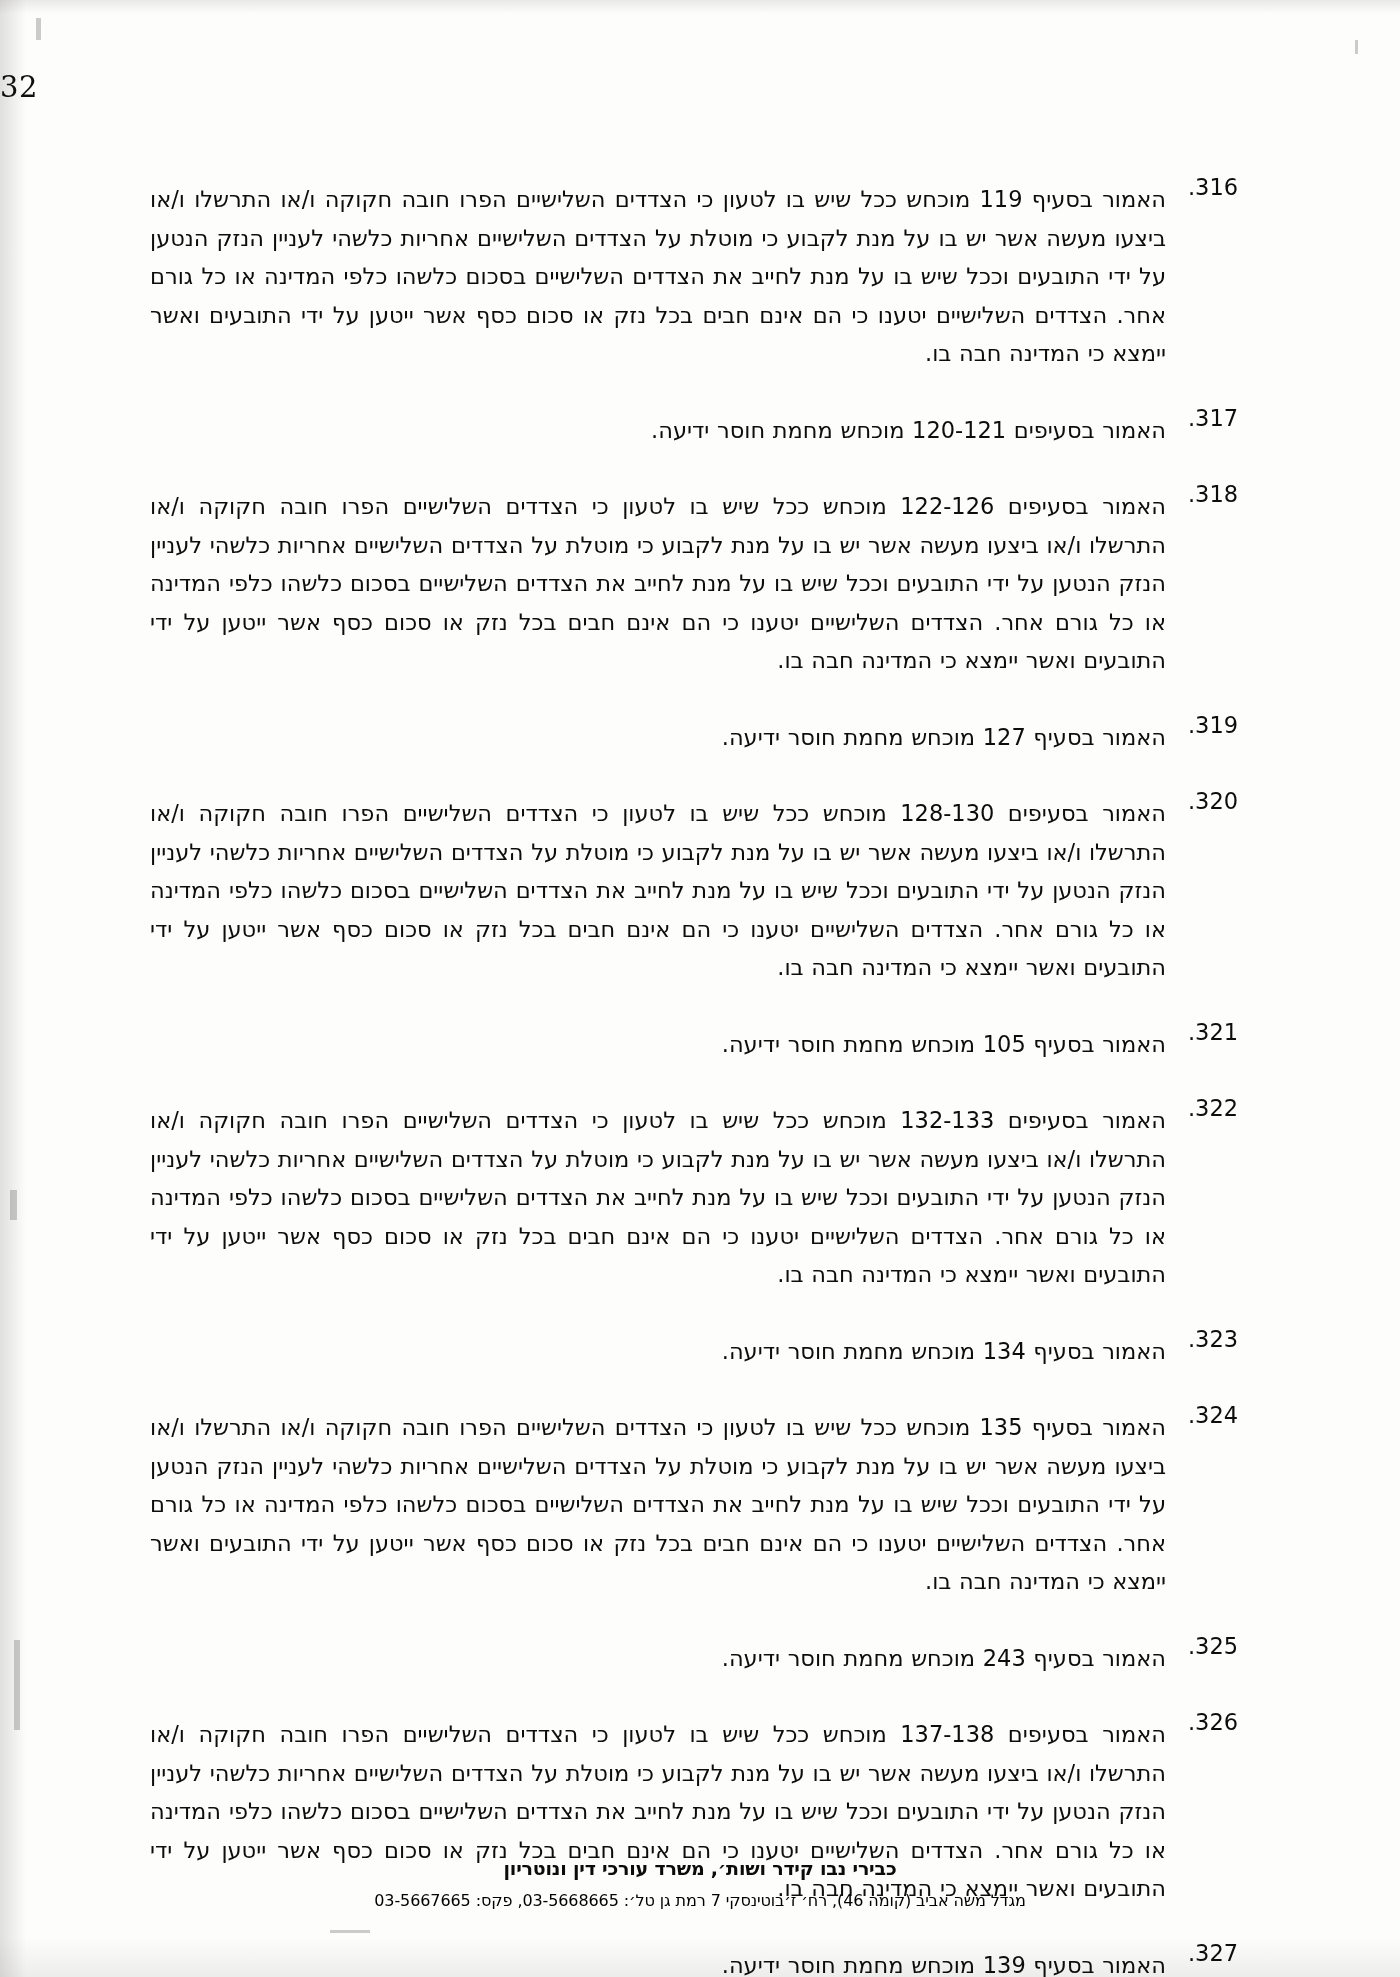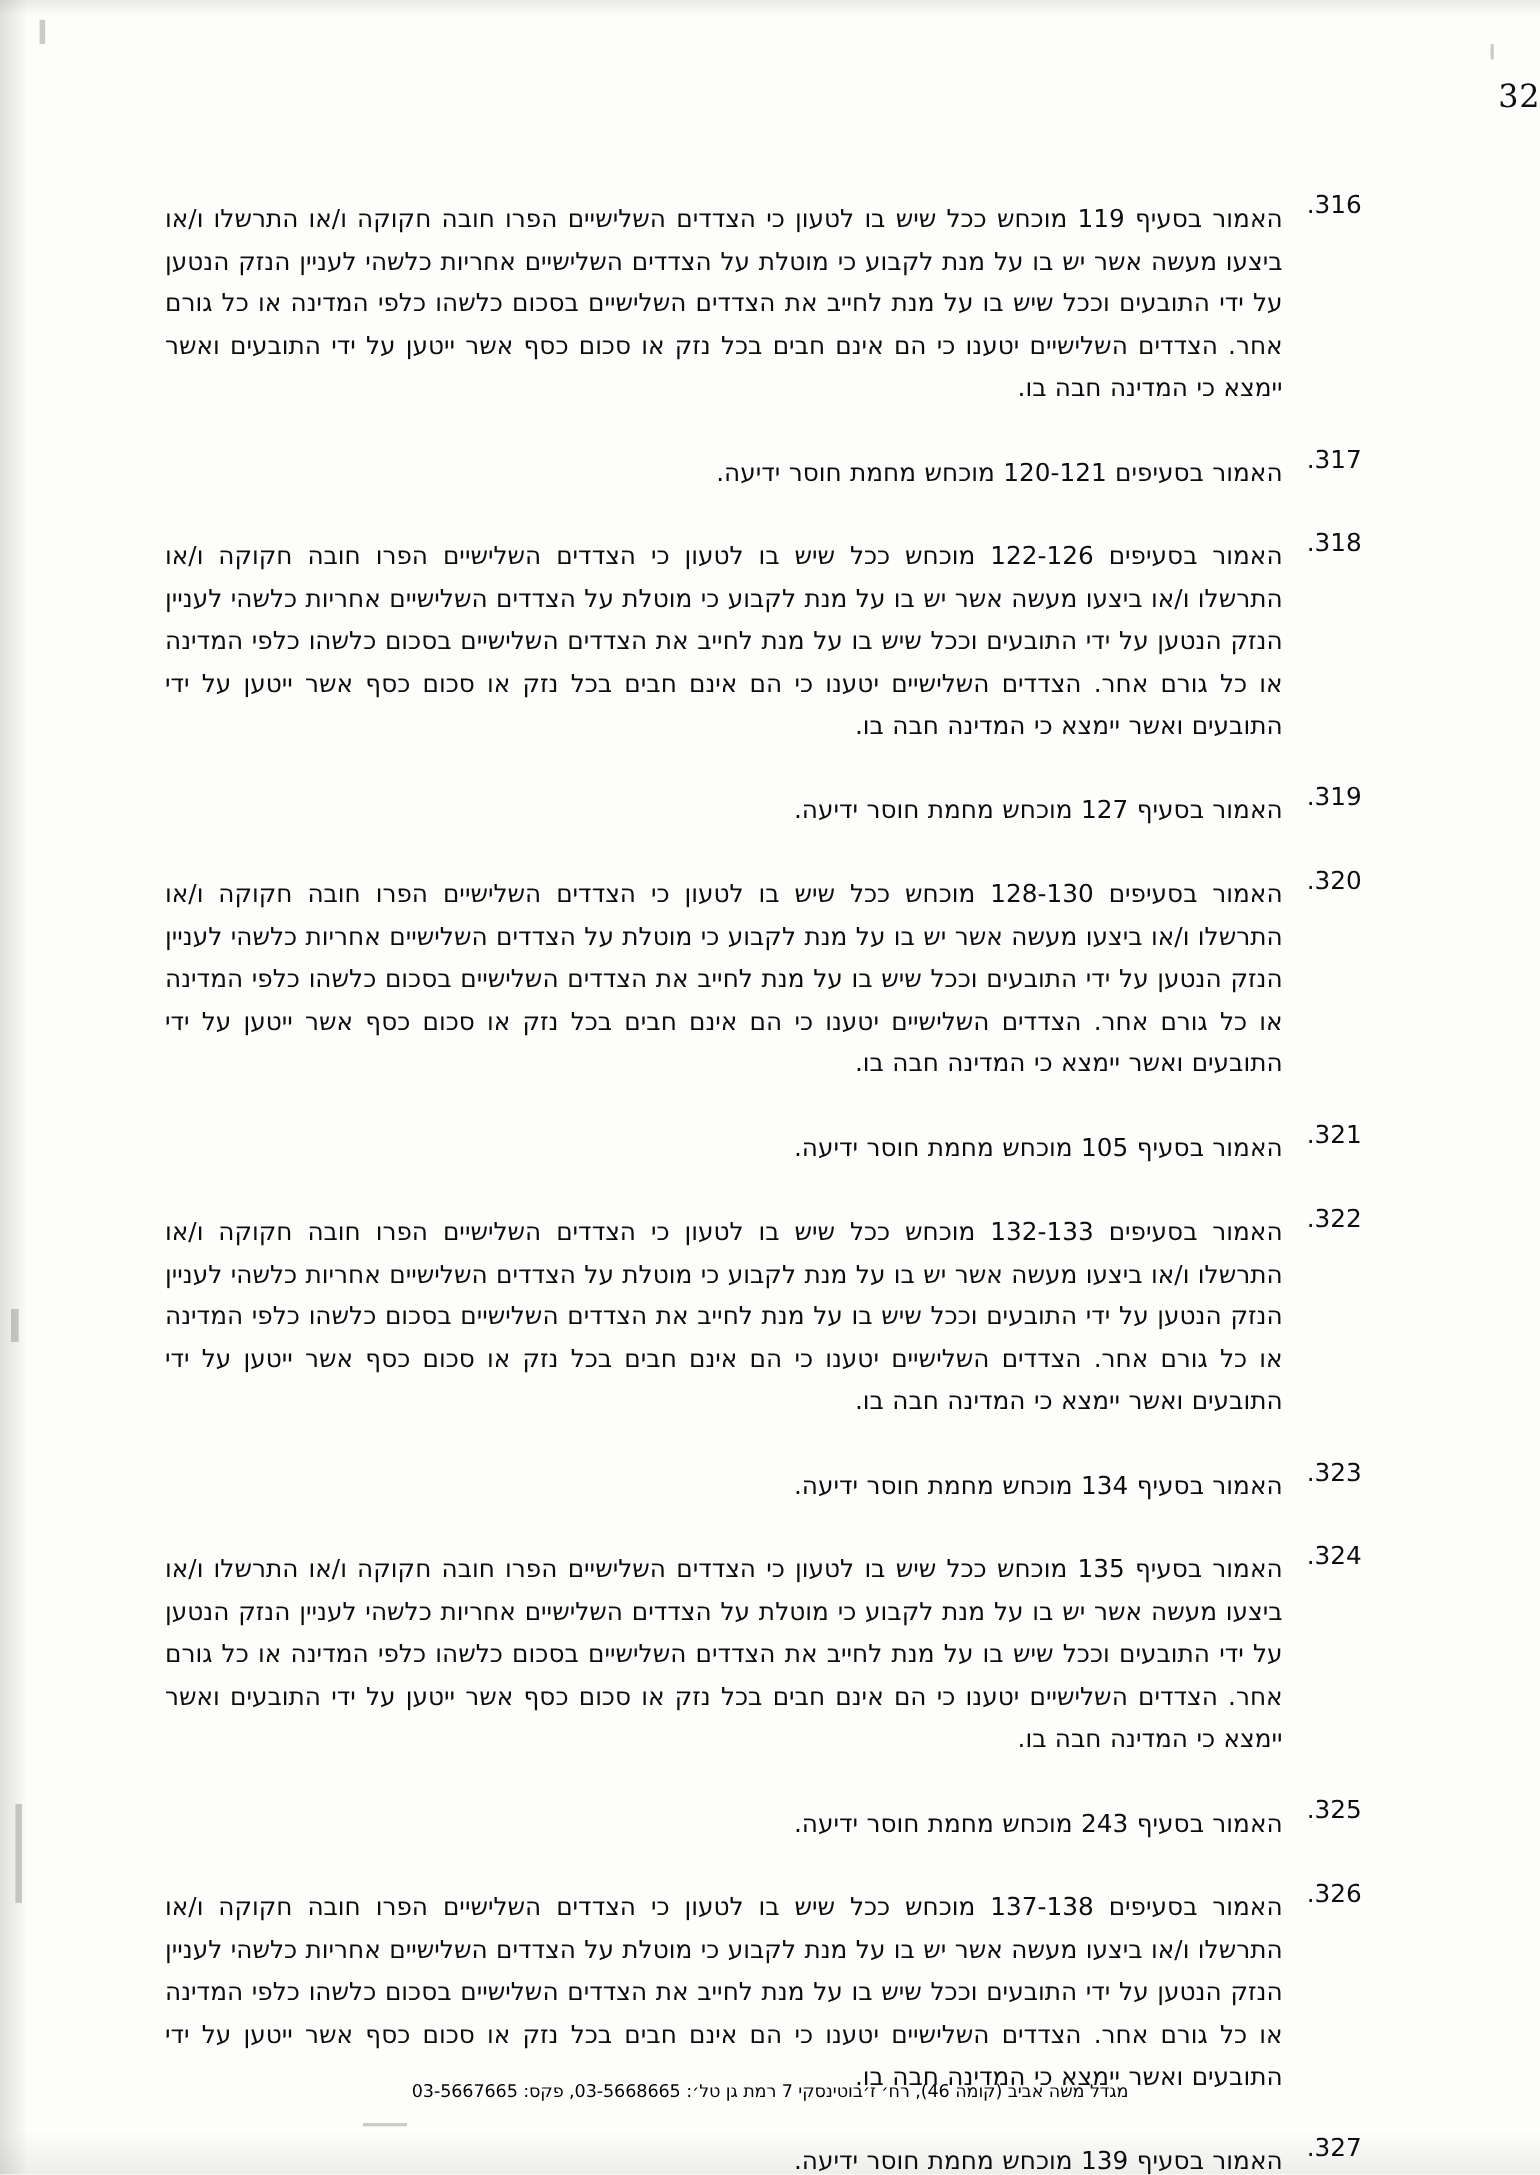--- a/index.html
+++ b/index.html
@@ -51,21 +51,21 @@
     position: absolute;
     background: rgba(90,88,84,0.30);
     pointer-events: none;
   }
 
   .page-number {
     position: absolute;
     top: 70px;
     left: 0;
     width: 100%;
-    text-align: right;
+    text-align: left;
     font-family: "DejaVu Serif", "Liberation Serif", serif;
     font-size: 29px;
     letter-spacing: 0.5px;
     color: #101010;
   }
 
   .body-block {
     position: absolute;
     top: 168px;
     right: 150px;
@@ -213,16 +213,17 @@
     </div>
 
     <div class="clause short">
       <div class="clause-number">327.</div>
       <div class="clause-text">האמור בסעיף 139 מוכחש מחמת חוסר ידיעה.</div>
     </div>
 
   </div>
 
   <div class="footer">
+    <div class="footer-firm">כבירי נבו קידר ושות׳, משרד עורכי דין ונוטריון</div>
     <div class="footer-address">מגדל משה אביב (קומה 46), רח׳ ז׳בוטינסקי 7 רמת גן  טל׳: 03-5668665, פקס: 03-5667665</div>
   </div>
 
 </div>
 
 </body></html>

